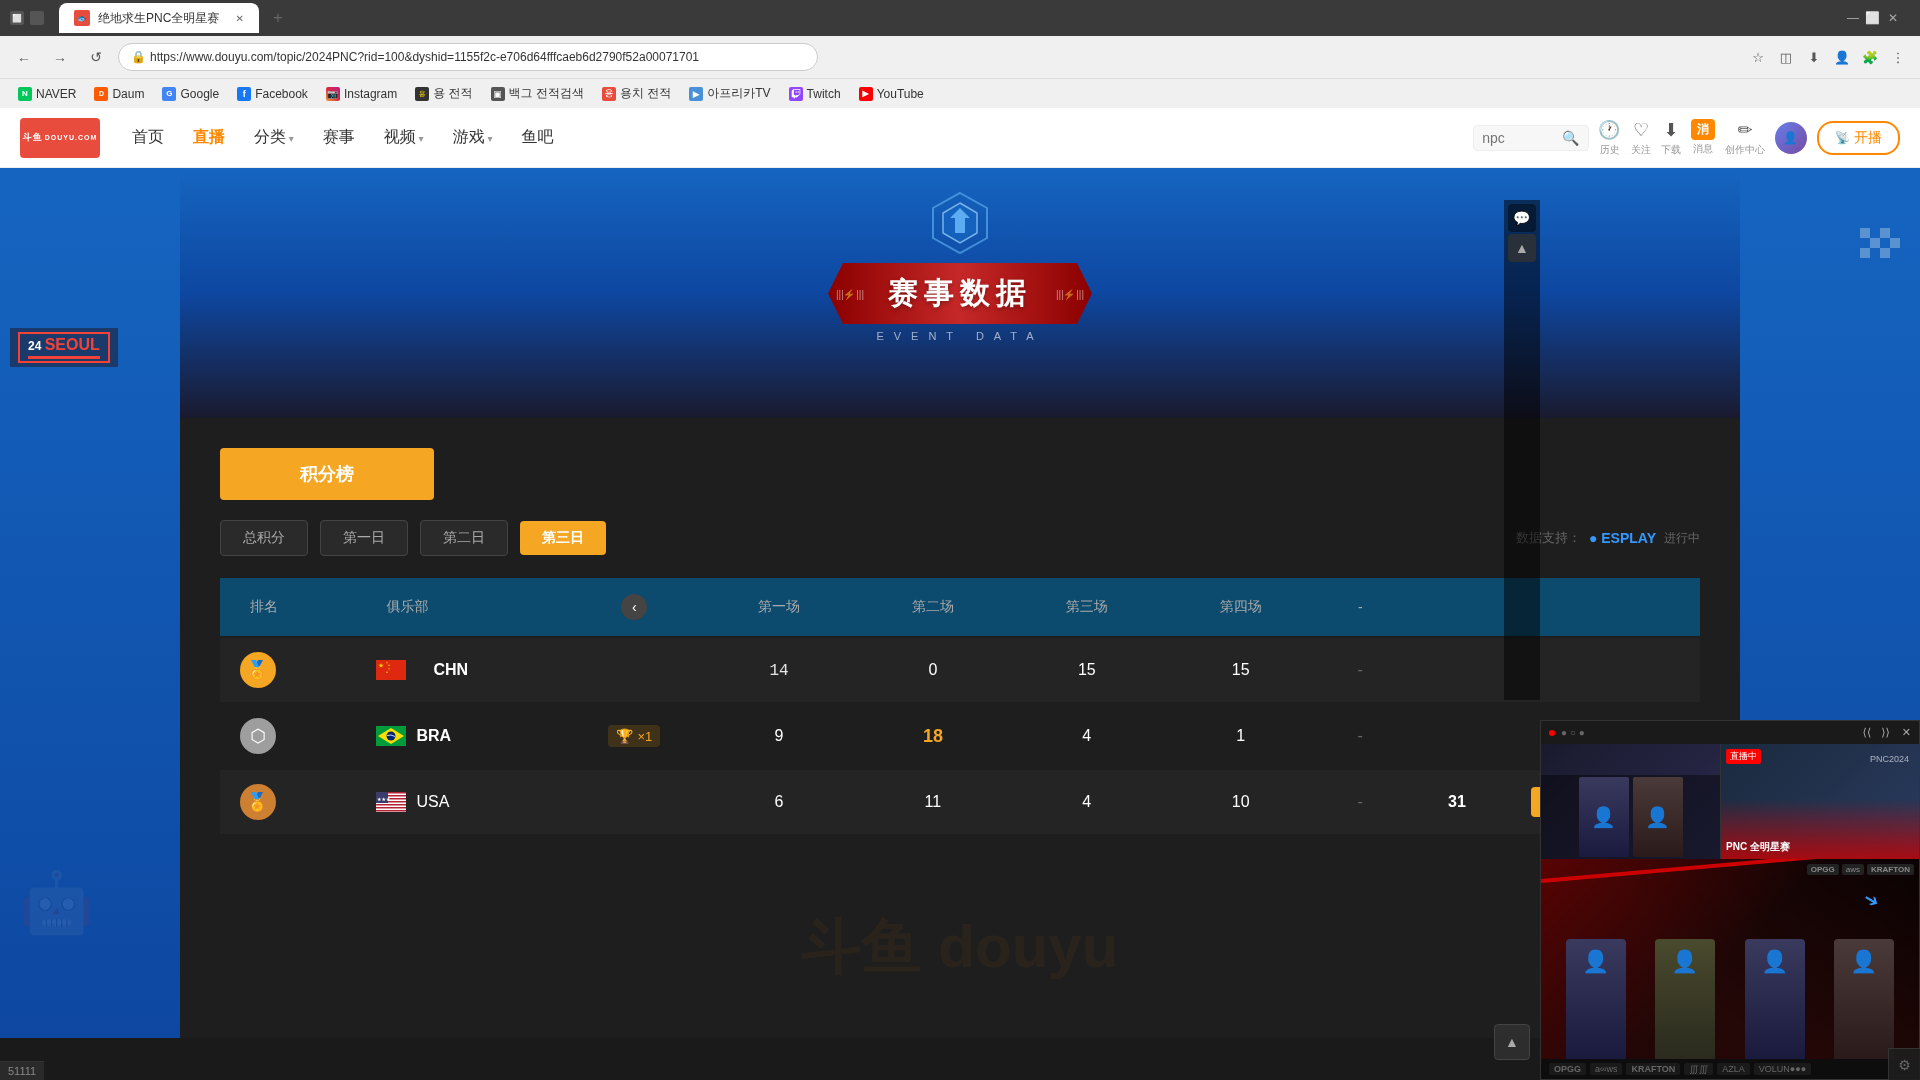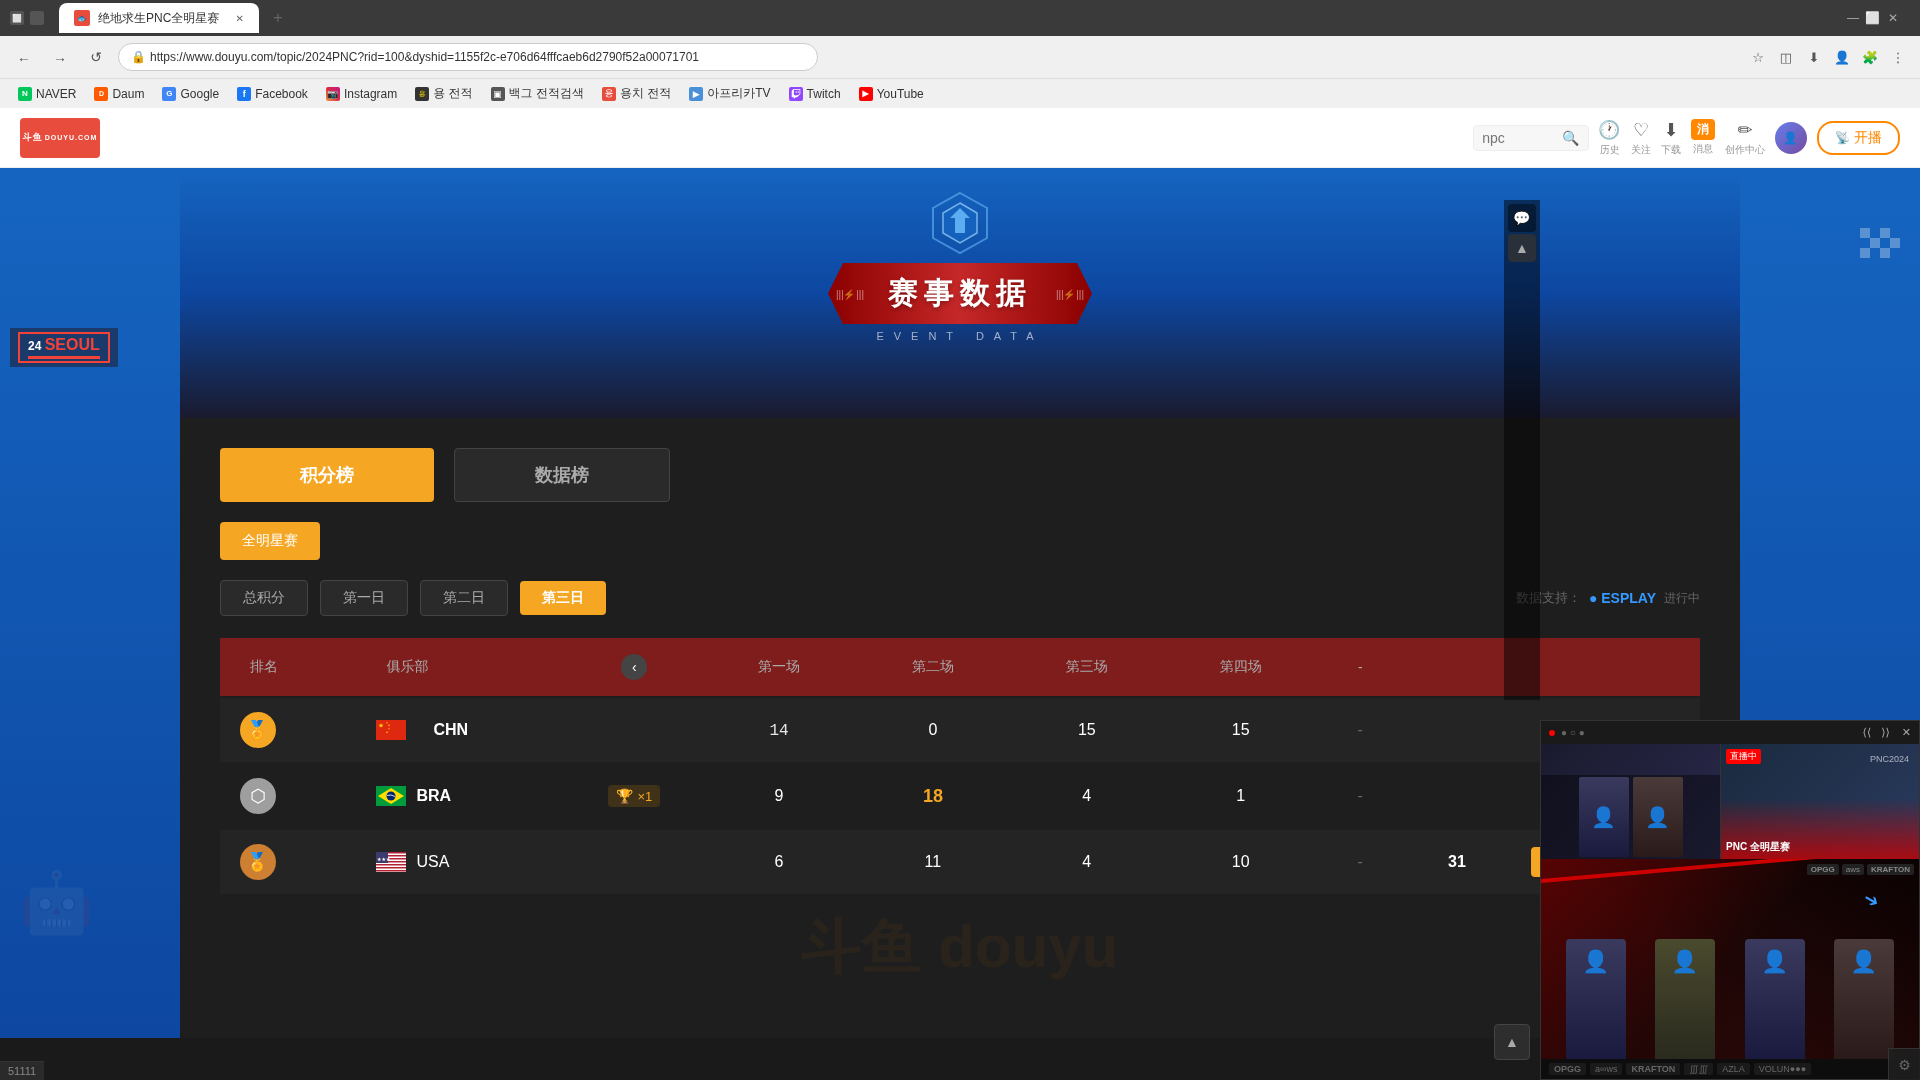--- a/index.html
+++ b/index.html
@@ -204,20 +204,29 @@
   </div>
 </div>
 
 <div class="site-header" style="background:#fff;padding:0 20px;">
   <div class="site-logo">
     <div style="width:80px;height:40px;background:#e74c3c;border-radius:4px;display:flex;align-items:center;justify-content:center;color:#fff;font-size:11px;font-weight:bold;letter-spacing:1px;">
       <span style="font-size:9px;">斗鱼</span>
       <span style="font-size:7px;margin-left:2px;">DOUYU.COM</span>
     </div>
   </div>
+  <div class="nav-menu">
+    <div class="nav-item">首页</div>
+    <div class="nav-item active">直播</div>
+    <div class="nav-item nav-item-with-arrow">分类</div>
+    <div class="nav-item">赛事</div>
+    <div class="nav-item nav-item-with-arrow">视频</div>
+    <div class="nav-item nav-item-with-arrow">游戏</div>
+    <div class="nav-item">鱼吧</div>
+  </div>
   <div class="header-right">
     <div class="search-bar">
       <input type="text" style="border: none; background: transparent; outline: none; font-size: 14px; color: rgb(153, 153, 153); width: 80px;" placeholder="npc">
       <span class="search-icon">🔍</span>
     </div>
     <div class="header-icon-btn">
       <div class="icon">🕐</div>
       <div class="label">历史</div>
     </div>
     <div class="header-icon-btn">
@@ -299,30 +308,22 @@
       <div style="color:rgba(255,255,255,0.6);font-size:11px;letter-spacing:10px;margin-top:6px;">EVENT  DATA</div>
     </div>
   </div>
 
   <div style="background:#1e1e1e;margin:0 180px;min-height:620px;position:relative;">
 
     <div style="padding:30px 40px 20px;display:flex;gap:20px;">
       <button style="padding:14px 80px;font-size:18px;cursor:pointer;border-radius:4px;border:none;font-weight:bold;background:#f5a623;color:#fff;">
         <span>积分榜</span>
       </button>
-      <button style="padding:14px 80px;font-size:18px;cursor:pointer;border-radius:4px;border:1px solid #444;font-weight:bold;background:#2a2a2a;color:#aaa;">
-        <span>数据榜</span>
-      </button>
-    </div>
-
-    <div style="padding:0px 40px 20px;display:flex;align-items:center;gap:12px;">
-      <button style="padding:8px 20px;font-size:14px;cursor:pointer;border-radius:4px;border:2px solid #f5a623;background:#f5a623;color:#fff;">
-        <span>全明星赛</span>
-      </button>
-    </div>
+    </div>
+
 
     <div style="padding:0px 40px 20px;display:flex;align-items:center;gap:12px;">
       <button style="padding:8px 22px;font-size:14px;cursor:pointer;border-radius:4px;border:1px solid #444;background:#2a2a2a;color:#aaa;">
         <span>总积分</span>
       </button>
       <button style="padding:8px 22px;font-size:14px;cursor:pointer;border-radius:4px;border:1px solid #444;background:#2a2a2a;color:#aaa;">
         <span>第一日</span>
       </button>
       <button style="padding:8px 22px;font-size:14px;cursor:pointer;border-radius:4px;border:1px solid #444;background:#2a2a2a;color:#aaa;">
         <span>第二日</span>
@@ -334,21 +335,21 @@
       <div style="margin-left:auto;display:flex;align-items:center;gap:8px;">
         <span style="color:#666;font-size:13px;">数据支持：</span>
         <span style="color:#3399ff;font-weight:bold;font-size:14px;">● ESPLAY</span>
         <span style="color:#666;font-size:12px;">进行中</span>
       </div>
     </div>
 
     <div style="padding:0 40px 30px;">
       <table style="width:100%;border-collapse:separate;border-spacing:0 2px;">
         <thead>
-          <tr style="background:#7f1d1d;">
+          <tr style="background:#0c4a6e;">
             <th style="padding:16px 20px;font-size:14px;color:#aaa;font-weight:normal;text-align:left;padding-left:30px;">
               <span>排名</span>
             </th>
             <th style="padding:16px 20px;font-size:14px;color:#aaa;font-weight:normal;text-align:left;width:200px;">
               <span>俱乐部</span>
             </th>
             <th style="padding:16px 10px;font-size:14px;color:#aaa;font-weight:normal;text-align:center;">
               <button style="background:#444;border:none;color:#fff;width:26px;height:26px;border-radius:50%;cursor:pointer;font-size:14px;">‹</button>
             </th>
             <th style="padding:16px 20px;font-size:14px;color:#aaa;font-weight:normal;text-align:center;">

